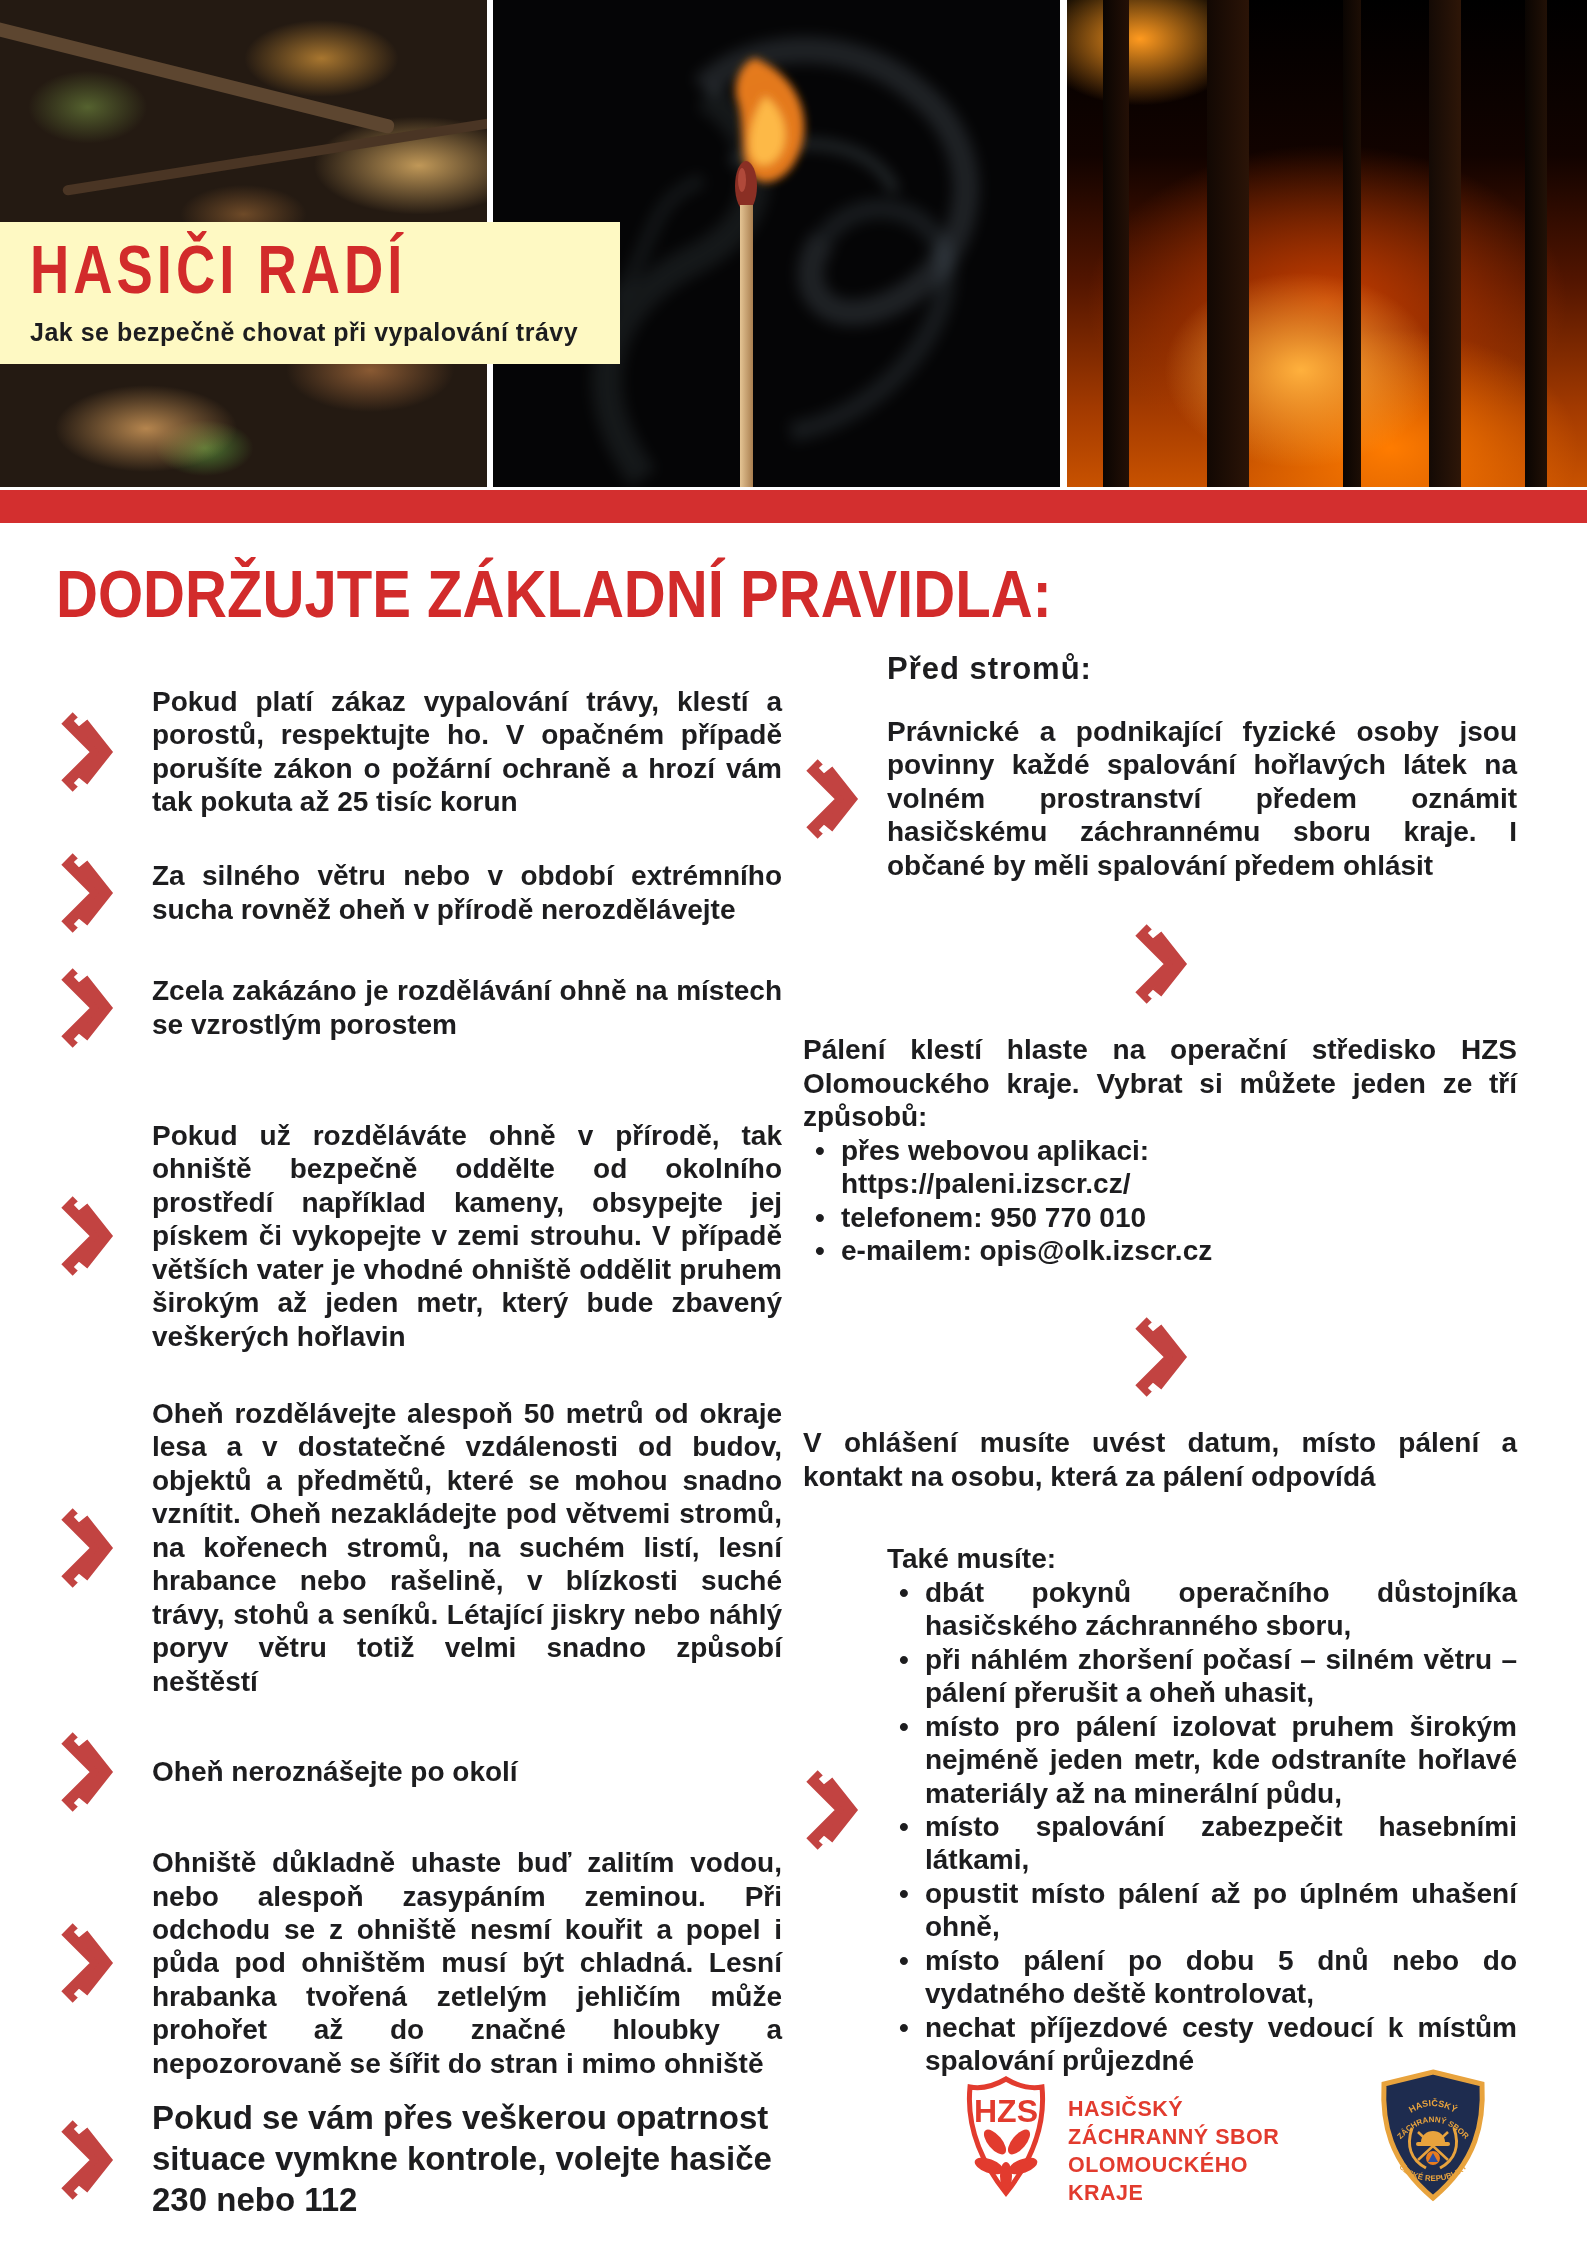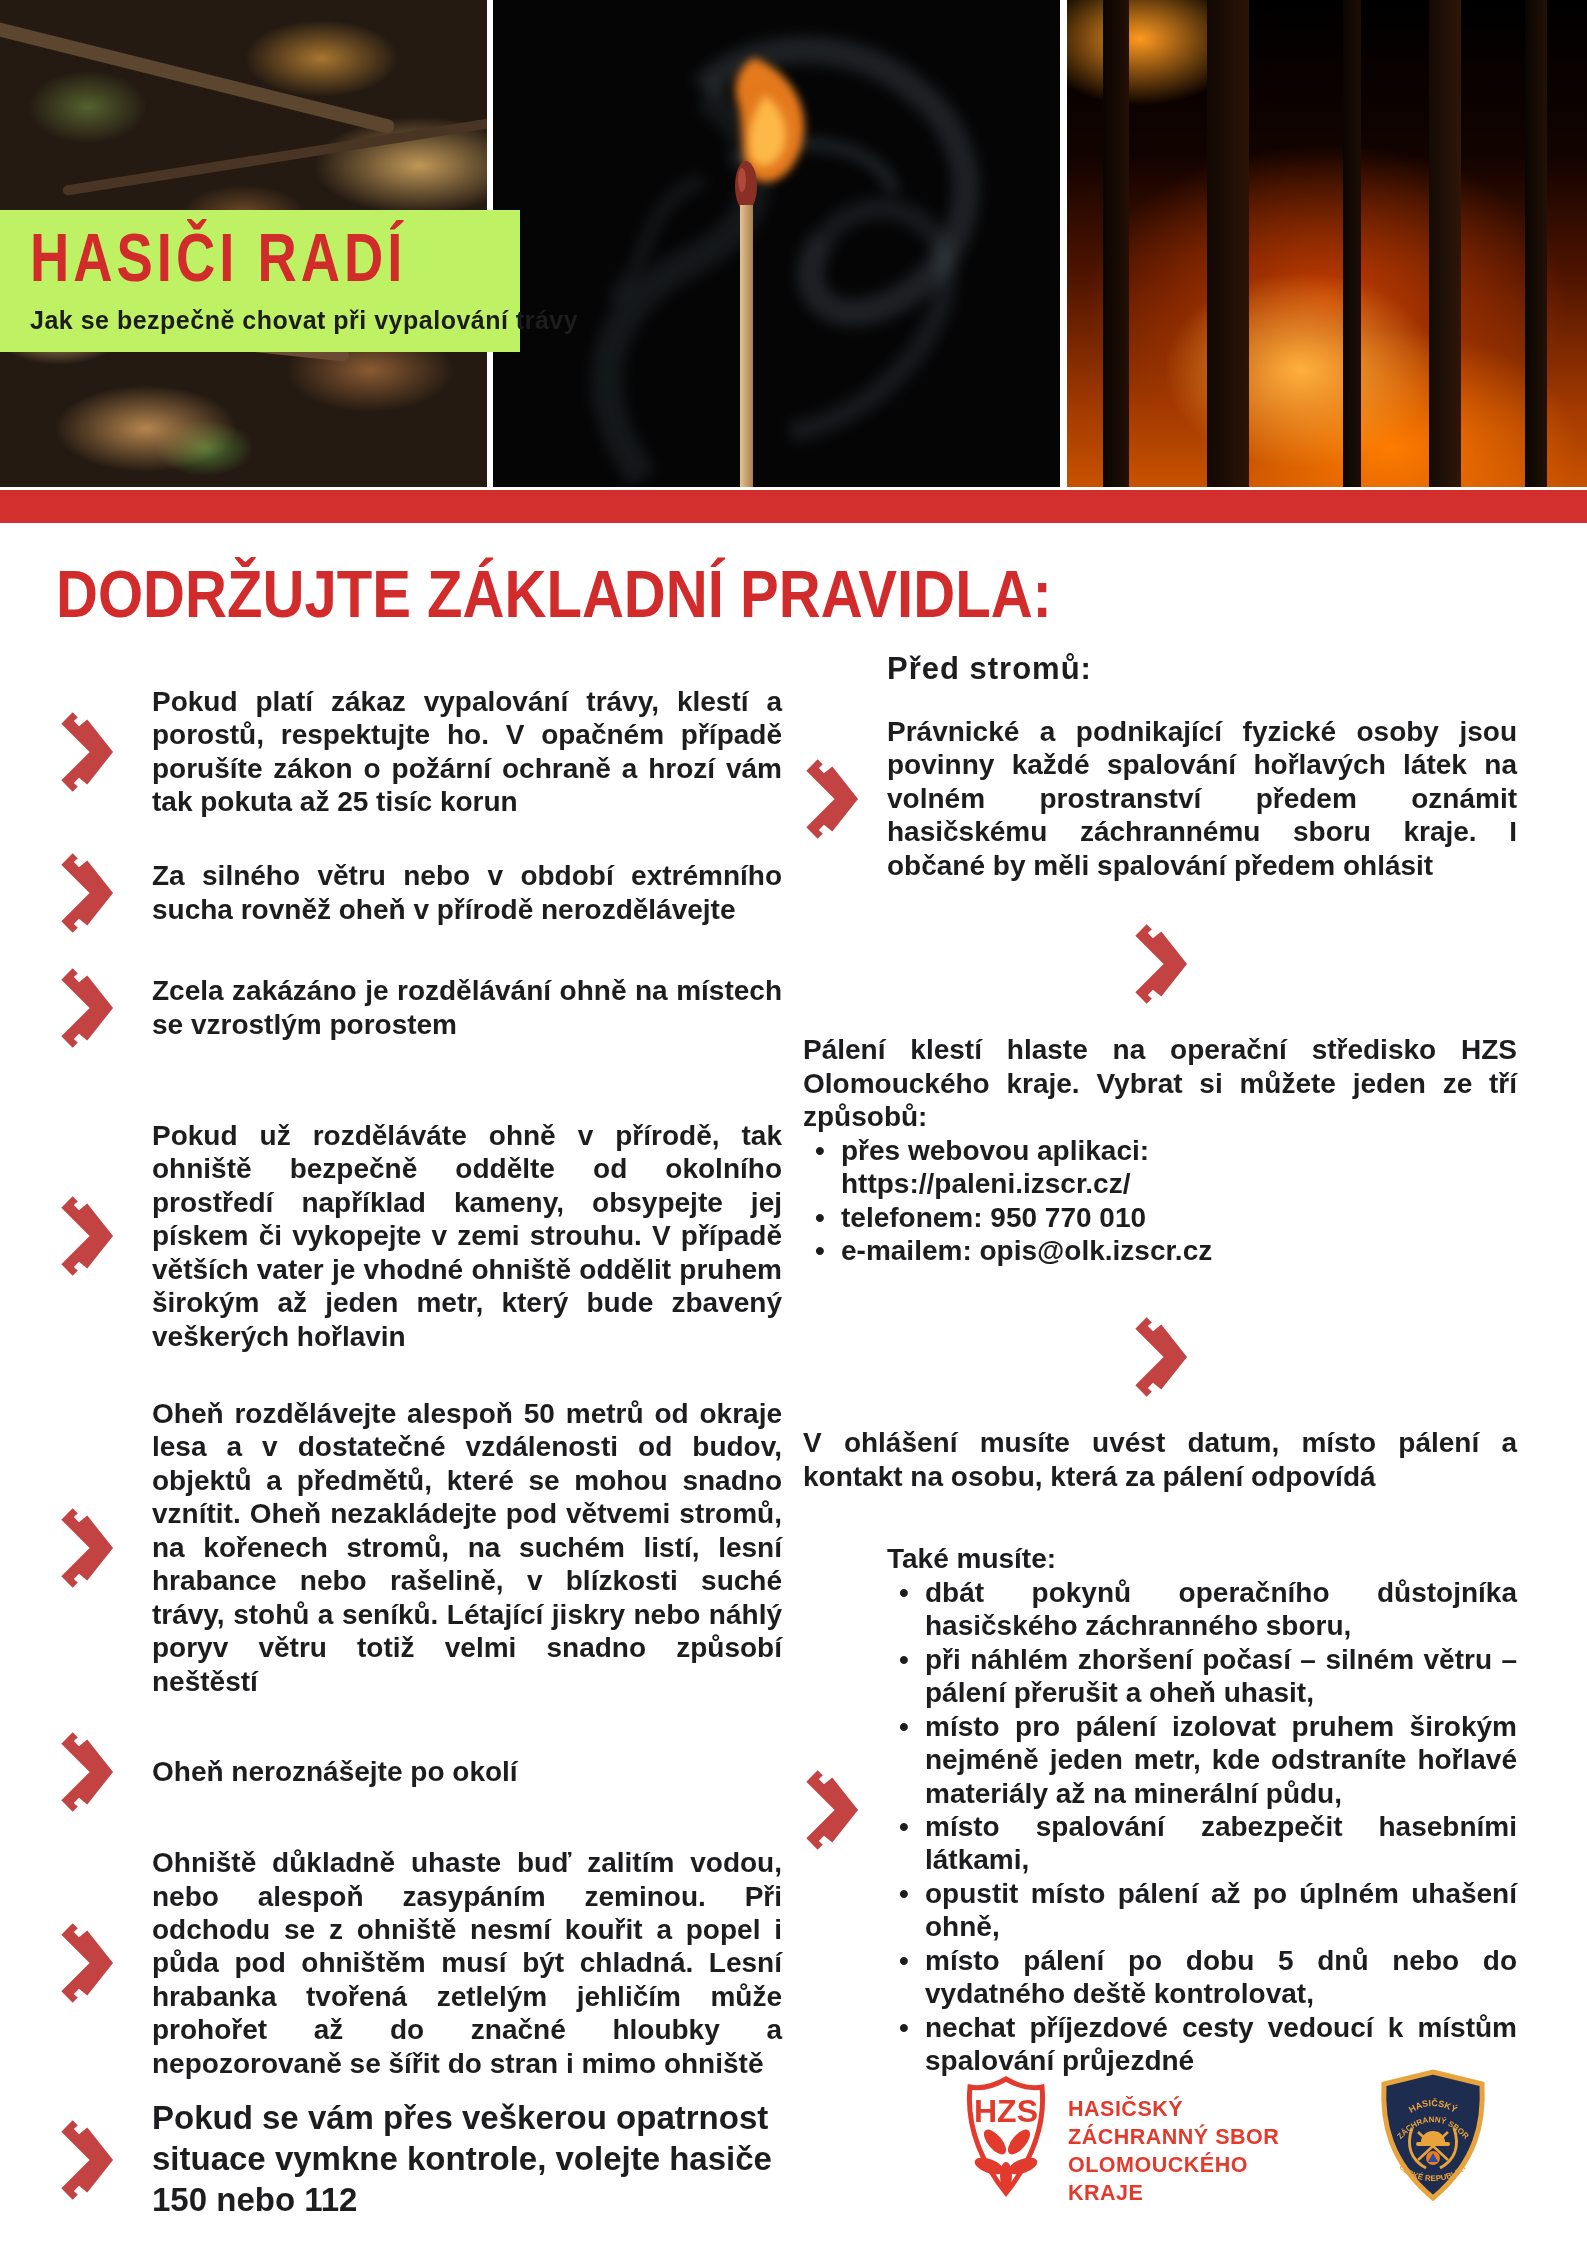--- a/index.html
+++ b/index.html
@@ -28,21 +28,21 @@
   .photo-middle{left:493px;width:567px;background:#050506;}
   .photo-right{left:1067px;width:520px;
     background:
       radial-gradient(ellipse 150px 95px at 14% 8%, #ff9a1f 0%, rgba(255,154,31,0) 70%),
       radial-gradient(ellipse 210px 150px at 45% 76%, #ffb13d 0%, rgba(255,177,61,0) 65%),
       radial-gradient(ellipse 270px 170px at 62% 92%, #ff7c00 0%, rgba(255,124,0,0) 70%),
       radial-gradient(ellipse 320px 210px at 50% 62%, #c33d00 0%, rgba(195,61,0,0) 75%),
       linear-gradient(180deg,#000000 0%,#120300 32%,#531500 58%,#a33a00 84%,#c85200 100%);}
   .trunk{position:absolute;top:0;bottom:0;}
   
-  .title-banner{position:absolute;left:0;top:210px;width:520px;height:142px;background:#bef264;}
+  .title-banner{position:absolute;left:0;top:222px;width:620px;height:142px;background:#fef9c3;}
   .title-banner h1{
     margin:8px 0 0 30px;font-size:68px;font-weight:bold;color:#d22b2b;
     letter-spacing:5px;transform:scaleX(.8);transform-origin:left center;white-space:nowrap;}
   .title-banner p{
     margin:10px 0 8px 30px;font-size:25px;font-weight:bold;color:#1d1d1f;
     letter-spacing:.5px;white-space:nowrap;}
   .red-stripe{position:absolute;left:0;top:490px;width:1587px;height:33px;background:#d32f2f;}
   
   .main-heading{
     position:absolute;left:56px;top:556px;margin:0;font-size:66px;font-weight:bold;
@@ -200,21 +200,21 @@
       </svg>
       <p>Ohniště důkladně uhaste buď zalitím vodou, nebo alespoň zasypáním zeminou. Při odchodu se z ohniště nesmí kouřit a popel i půda pod ohništěm musí být chladná. Lesní hrabanka tvořená zetlelým jehličím může prohořet až do značné hloubky a nepozorovaně se šířit do stran i mimo ohniště</p>
     </div>
 
     <div class="item emphasis">
       <svg class="chev" viewBox="0 0 56 82">
         <polyline points="9,7 43,41 9,75" stroke="#c24341" stroke-width="16" fill="none"></polyline>
         <polyline points="18,8 50,41 18,74" stroke="#ffffff" stroke-width="6" fill="none"></polyline>
         <polyline points="25,12 48,41 25,70" stroke="#c24341" stroke-width="11" fill="none"></polyline>
       </svg>
-      <p>Pokud se vám přes veškerou opatrnost situace vymkne kontrole, volejte hasiče 150 nebo 112</p>
+      <p>Pokud se vám přes veškerou opatrnost situace vymkne kontrole, volejte hasiče 230 nebo 112</p>
     </div>
   </div>
 
   <div class="col col-right">
     <h3>Před stromů:</h3>
 
     <div class="item mb-41">
       <svg class="chev" viewBox="0 0 56 82">
         <polyline points="9,7 43,41 9,75" stroke="#c24341" stroke-width="16" fill="none"></polyline>
         <polyline points="18,8 50,41 18,74" stroke="#ffffff" stroke-width="6" fill="none"></polyline>

